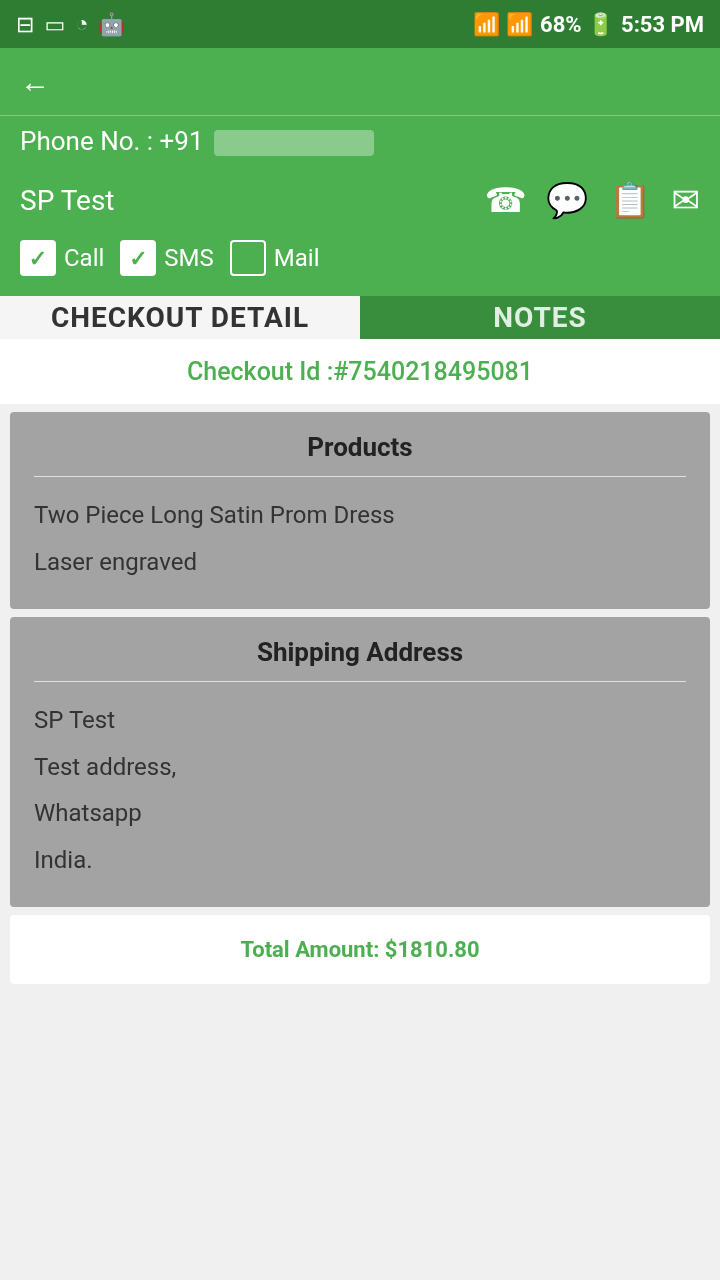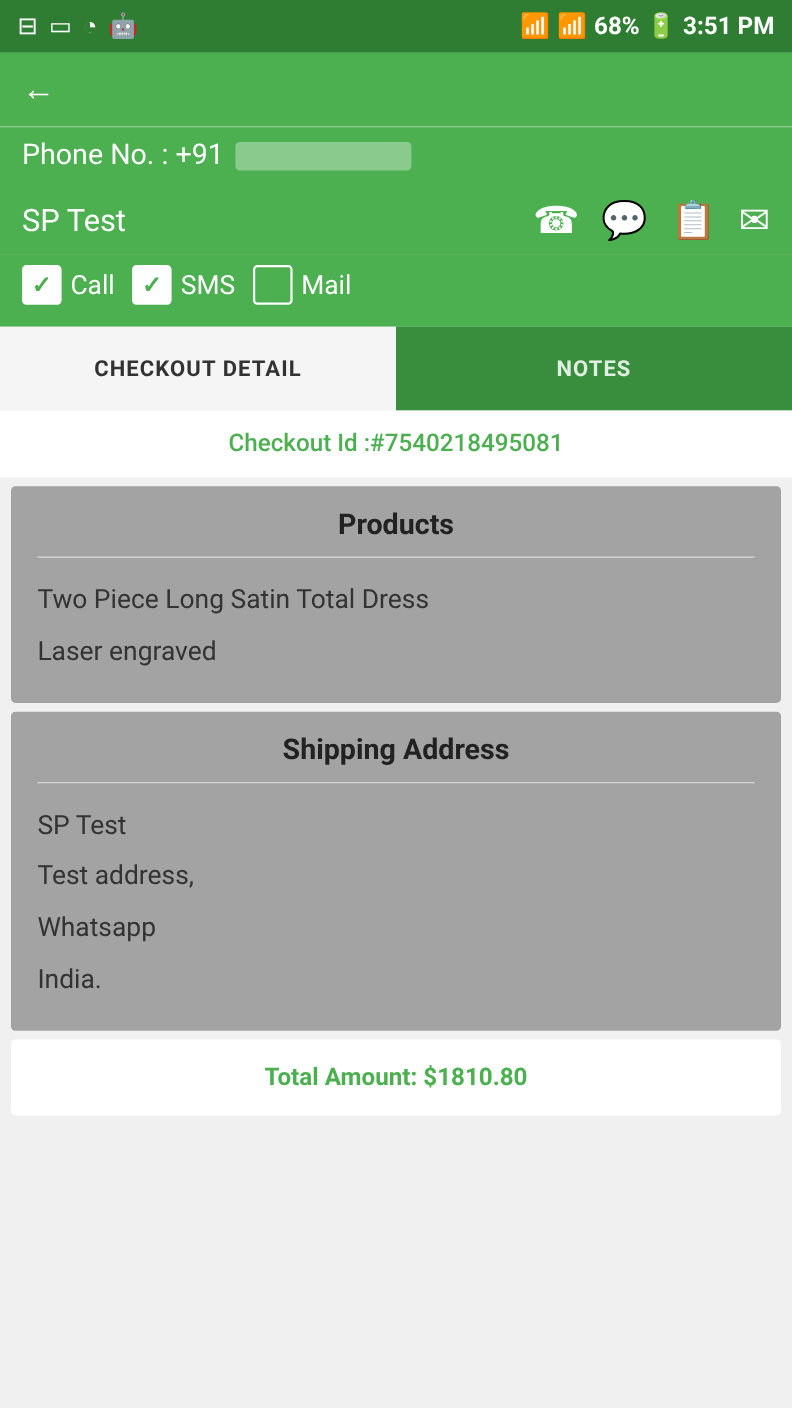--- a/index.html
+++ b/index.html
@@ -86,23 +86,23 @@
     .cb-box.unchecked { background: transparent; }
     .cb-check { color: #4caf50; font-size: 22px; font-weight: bold; }
 
     
     .tabs {
       display: flex;
       background: #4caf50;
     }
     .tab {
       flex: 1;
-      padding: 26px 0;
-      text-align: center;
-      font-size: 20px;
+      padding: 5px 0;
+      text-align: center;
+      font-size: 28px;
       font-weight: bold;
       cursor: pointer;
       letter-spacing: 1px;
     }
     .tab.active {
       background: #f5f5f5;
       color: #333;
     }
     .tab.inactive {
       background: #388e3c;
@@ -112,21 +112,21 @@
     
     .content { background: #f0f0f0; padding-bottom: 20px; }
 
     
     .checkout-id-row {
       background: white;
       padding: 18px 20px;
       text-align: center;
       margin-bottom: 8px;
     }
-    .checkout-id-text { color: #4caf50; font-size: 22px; font-weight: 500; }
+    .checkout-id-text { color: #4caf50; font-size: 25px; font-weight: 500; }
 
     
     .card {
       background: #a3a3a3;
       margin: 8px 10px;
       border-radius: 4px;
       padding: 20px 24px;
     }
     .card-title {
       font-size: 26px;
@@ -158,21 +158,21 @@
     <span>⊟</span>
     <span>▭</span>
     <span>◔</span>
     <span>🤖</span>
   </div>
   <div class="status-right">
     <span>📶</span>
     <span>📶</span>
     <span>68%</span>
     <span>🔋</span>
-    <span>3:51 PM</span>
+    <span>5:53 PM</span>
   </div>
 </div>
 
 <div class="header">
   <span class="back-btn">←</span>
 </div>
 
 <div class="phone-bar">
   <span class="phone-text">
     <span>Phone No. : +91</span>
@@ -220,21 +220,21 @@
 
 <div class="content">
 
   <div class="checkout-id-row">
     <span class="checkout-id-text">Checkout Id :#7540218495081</span>
   </div>
 
   <div class="card">
     <div class="card-title">Products</div>
     <div class="card-body">
-      <p>Two Piece Long Satin Total Dress</p>
+      <p>Two Piece Long Satin Prom Dress</p>
       <p>Laser engraved</p>
     </div>
   </div>
 
   <div class="card">
     <div class="card-title">Shipping Address</div>
     <div class="card-body">
       <p>SP Test</p>
       <p>Test address,</p>
       <p>Whatsapp</p>

